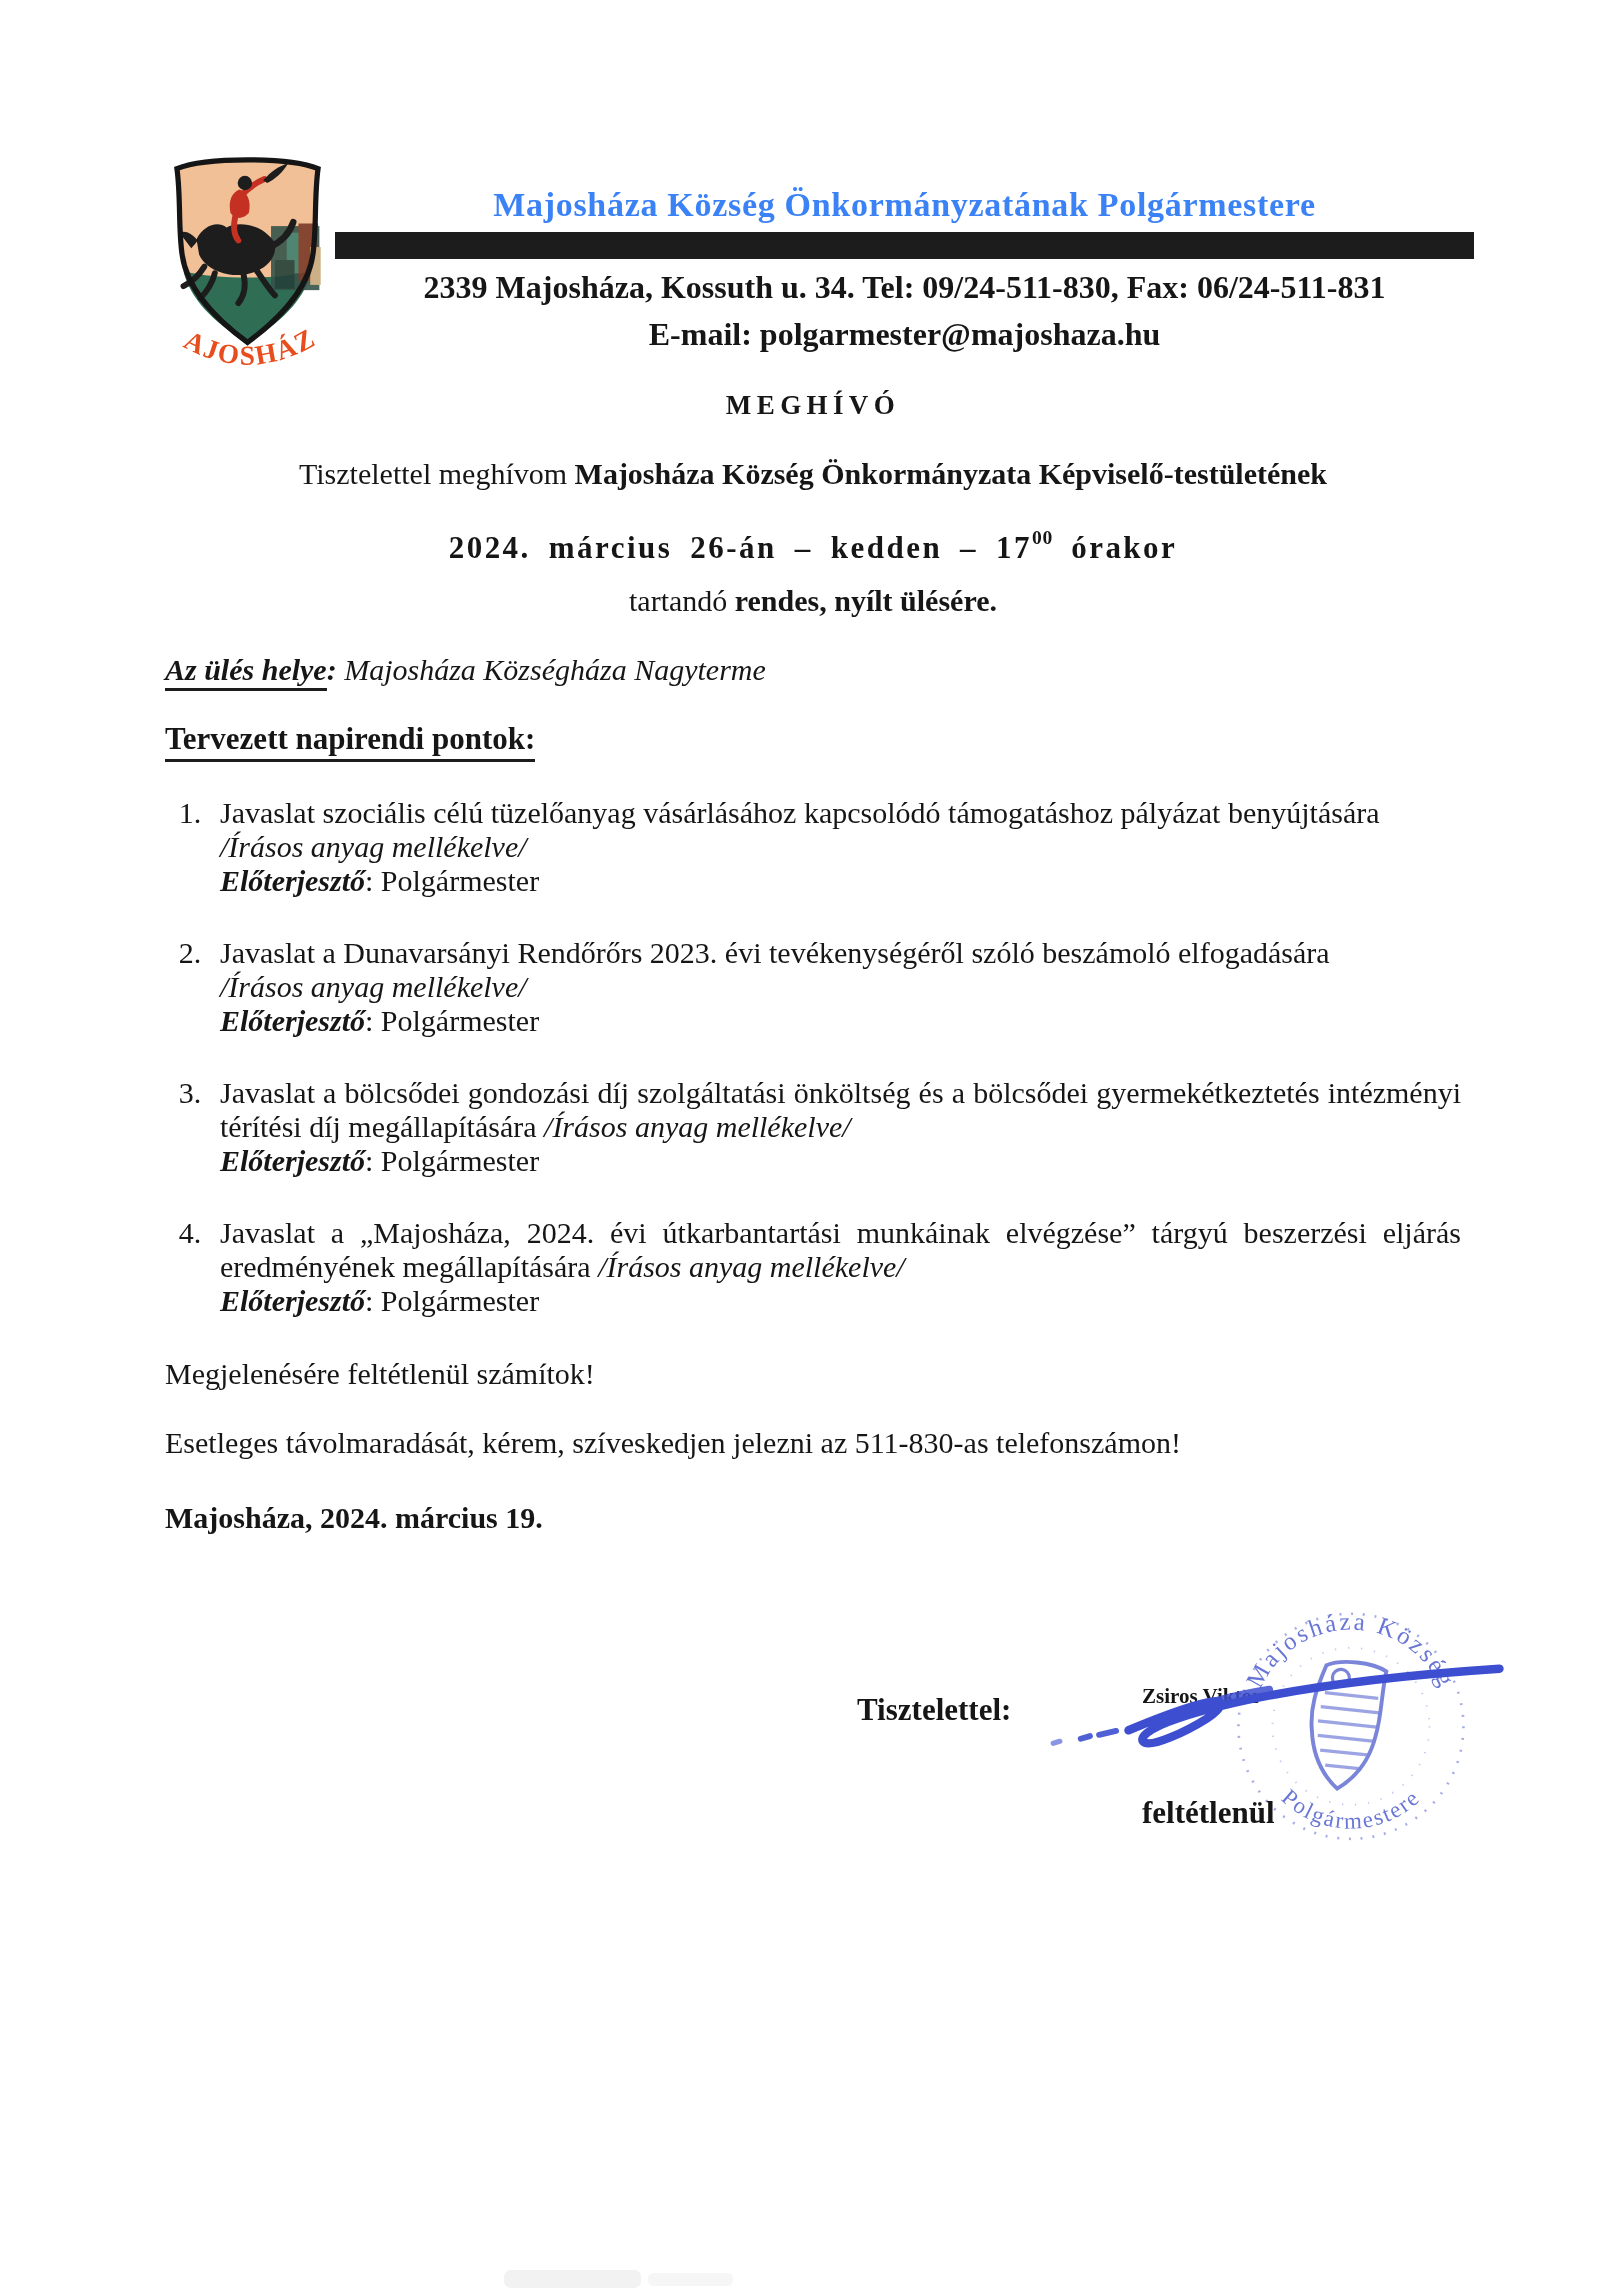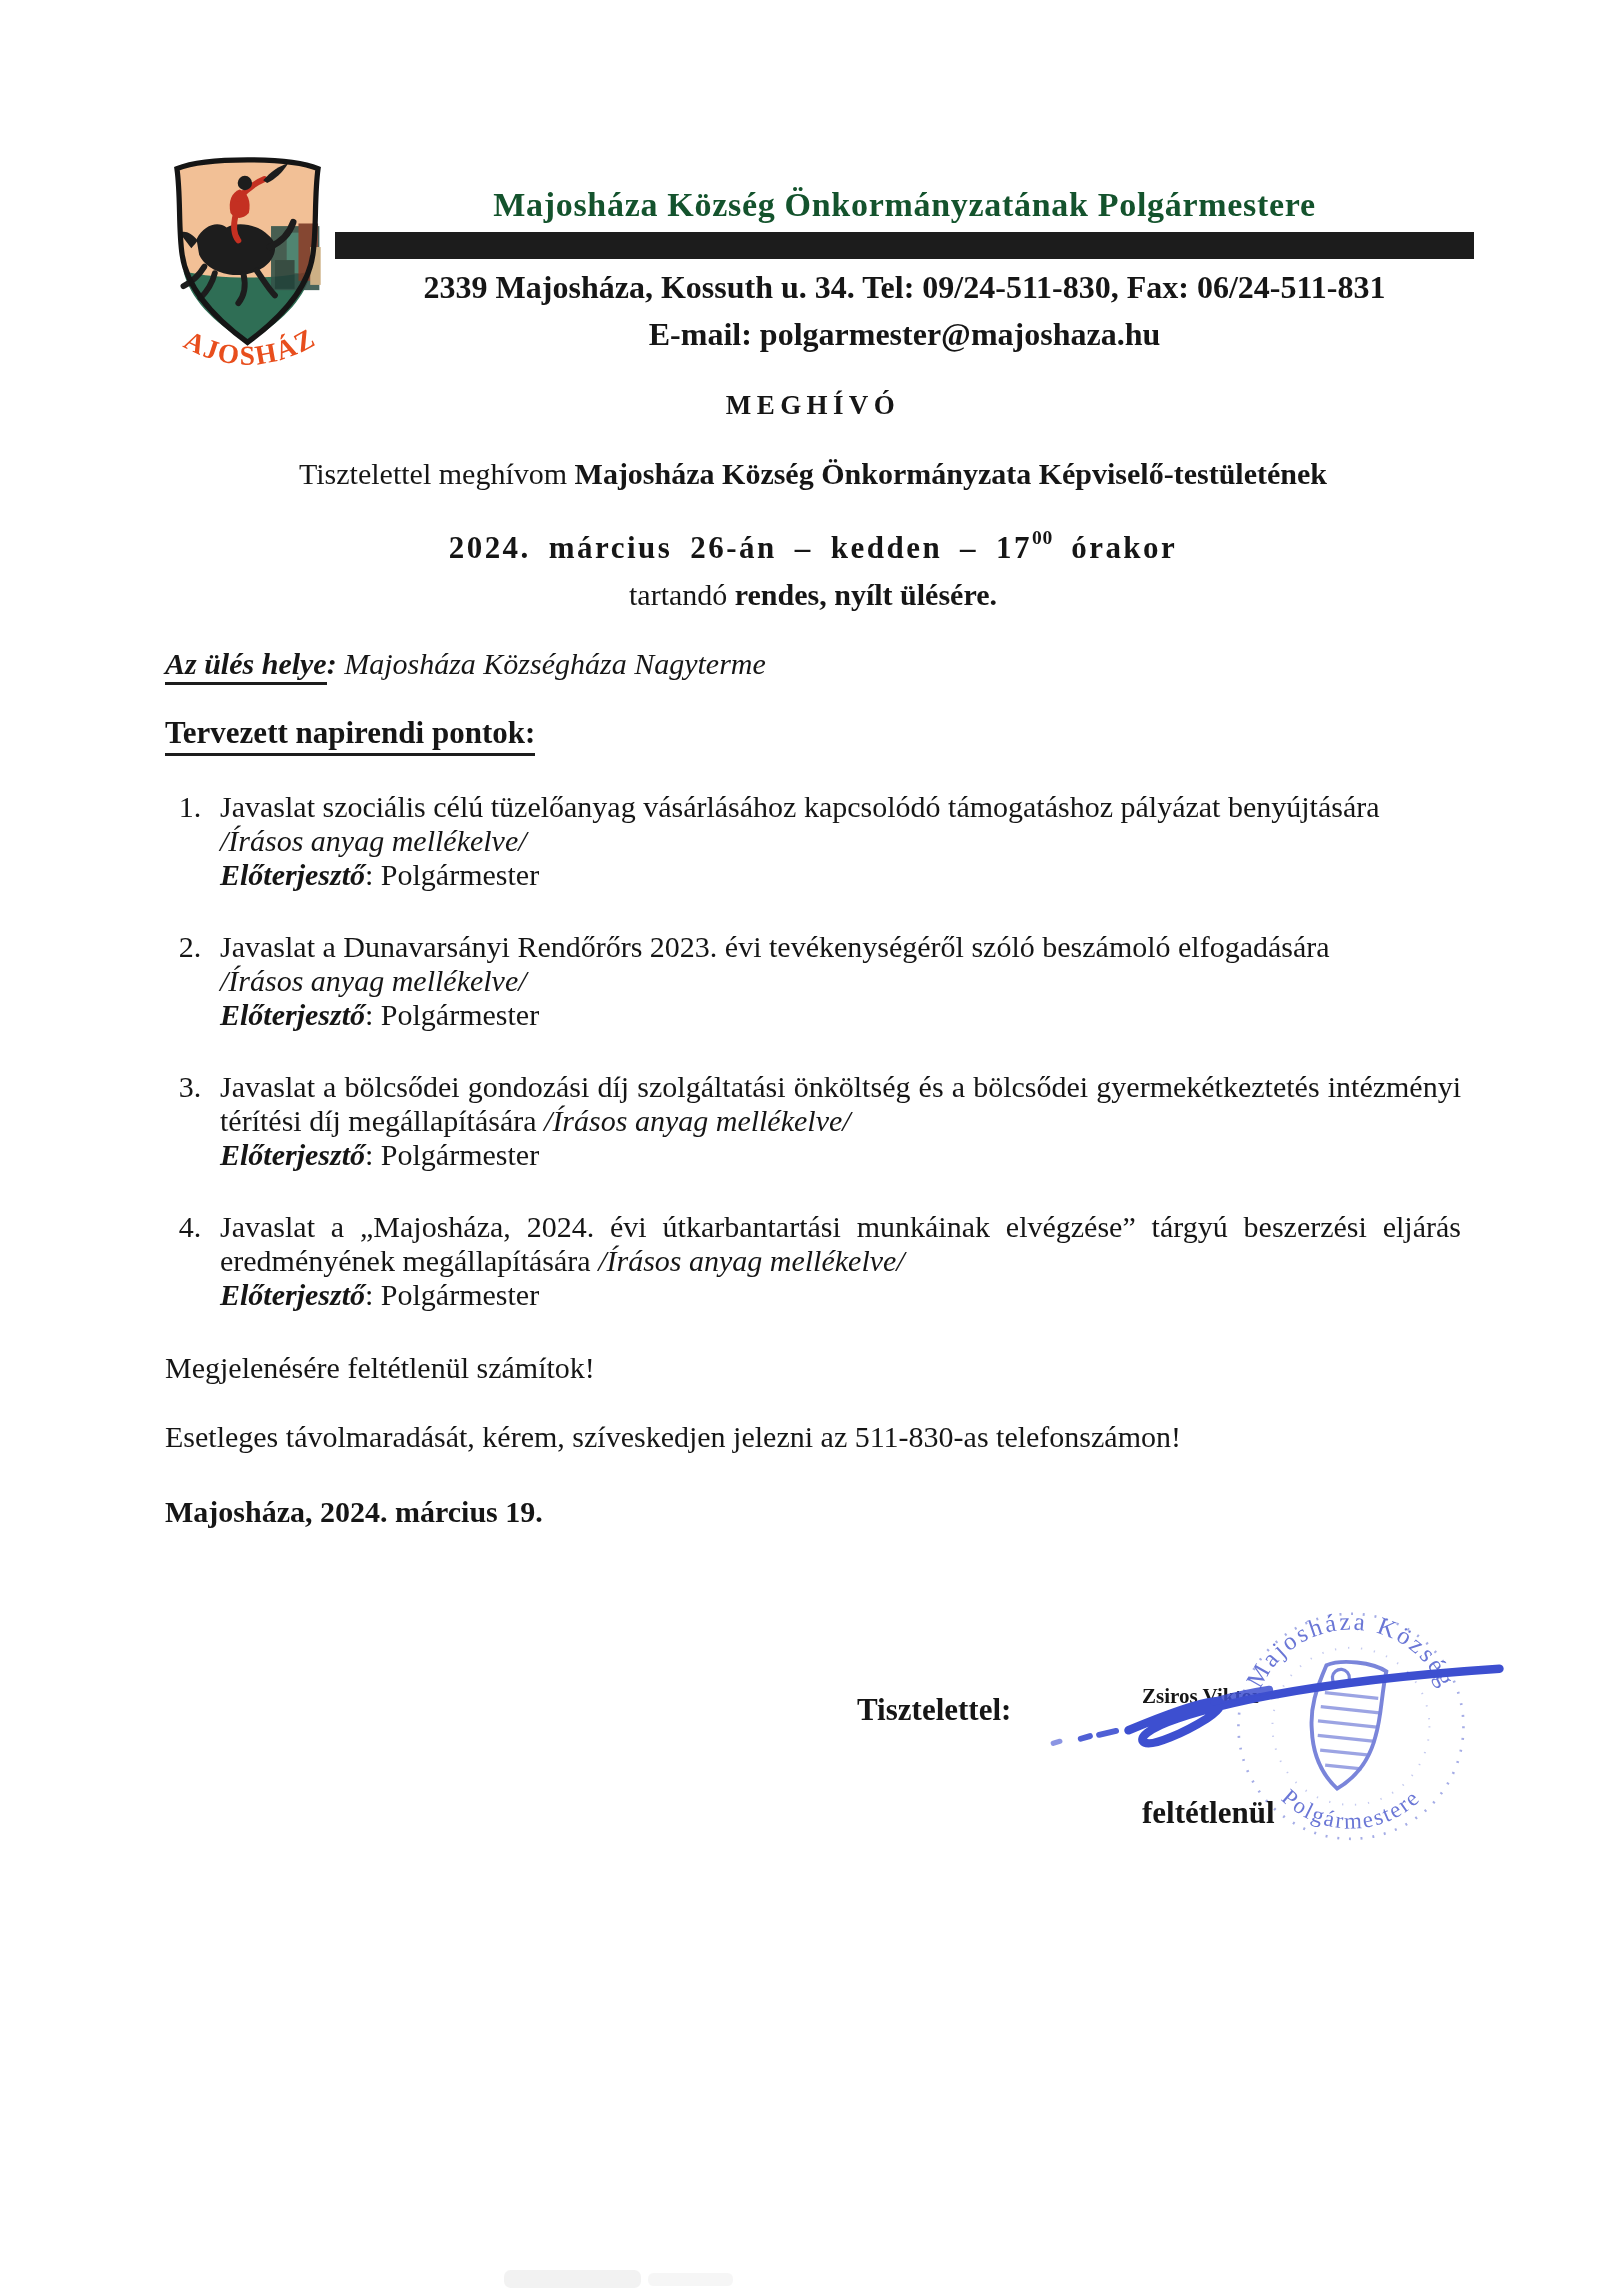--- a/index.html
+++ b/index.html
@@ -9,34 +9,34 @@
     background:#ffffff;
     font-family:"Liberation Serif", serif;
     color:#161616;
     overflow:hidden;
   }
   
   .crest{position:absolute;left:165px;top:149px;width:165px;height:230px;}
   .head-right{position:absolute;left:335px;top:0;width:1139px;}
   .head-title{
     margin-top:186px;font-size:34px;font-weight:bold;line-height:38px;
-    text-align:center;letter-spacing:0.7px;color:#14532d;
+    text-align:center;letter-spacing:0.7px;color:#3b82f6;
   }
   .head-rule{margin-top:7.9px;height:27.5px;background:#1c1c1c;}
   .head-addr{margin-top:9.2px;font-size:32px;font-weight:bold;line-height:37px;text-align:center;}
   .head-mail{margin-top:10.5px;font-size:32px;font-weight:bold;line-height:37px;text-align:center;}
   
   .flow{position:absolute;left:165px;top:0;width:1296px;font-size:30px;line-height:34px;}
   .c{text-align:center;}
   .meghivo{margin-top:386px;font-size:27px;font-weight:bold;letter-spacing:.2em;line-height:39px;}
   .invite{margin-top:30px;line-height:37px;}
   .invite b{font-weight:bold;}
   .date{margin-top:25px;font-size:31px;font-weight:bold;letter-spacing:.08em;word-spacing:.25em;line-height:41px;}
   .sup{font-size:19.6px;vertical-align:14.4px;letter-spacing:.04em;}
-  .session{margin-top:10px;line-height:34px;}
+  .session{margin-top:16px;line-height:34px;}
   .venue{margin-top:34px;line-height:35px;font-style:italic;}
   .venue .lbl{font-weight:bold;border-bottom:3.3px solid #1c1c1c;padding-bottom:1.3px;}
   .venue .sep{font-weight:bold;}
   .agenda-h{margin-top:33px;line-height:38px;}
   .agenda-h span{font-weight:bold;font-size:31px;border-bottom:3.9px solid #1c1c1c;padding-bottom:2.6px;}
   .item{display:flex;margin-top:38px;}
   .item:first-of-type{margin-top:35px;}
   .num{flex:none;width:55px;padding-left:13.7px;box-sizing:border-box;}
   .body{flex:1;}
   .jt{text-align:justify;}

